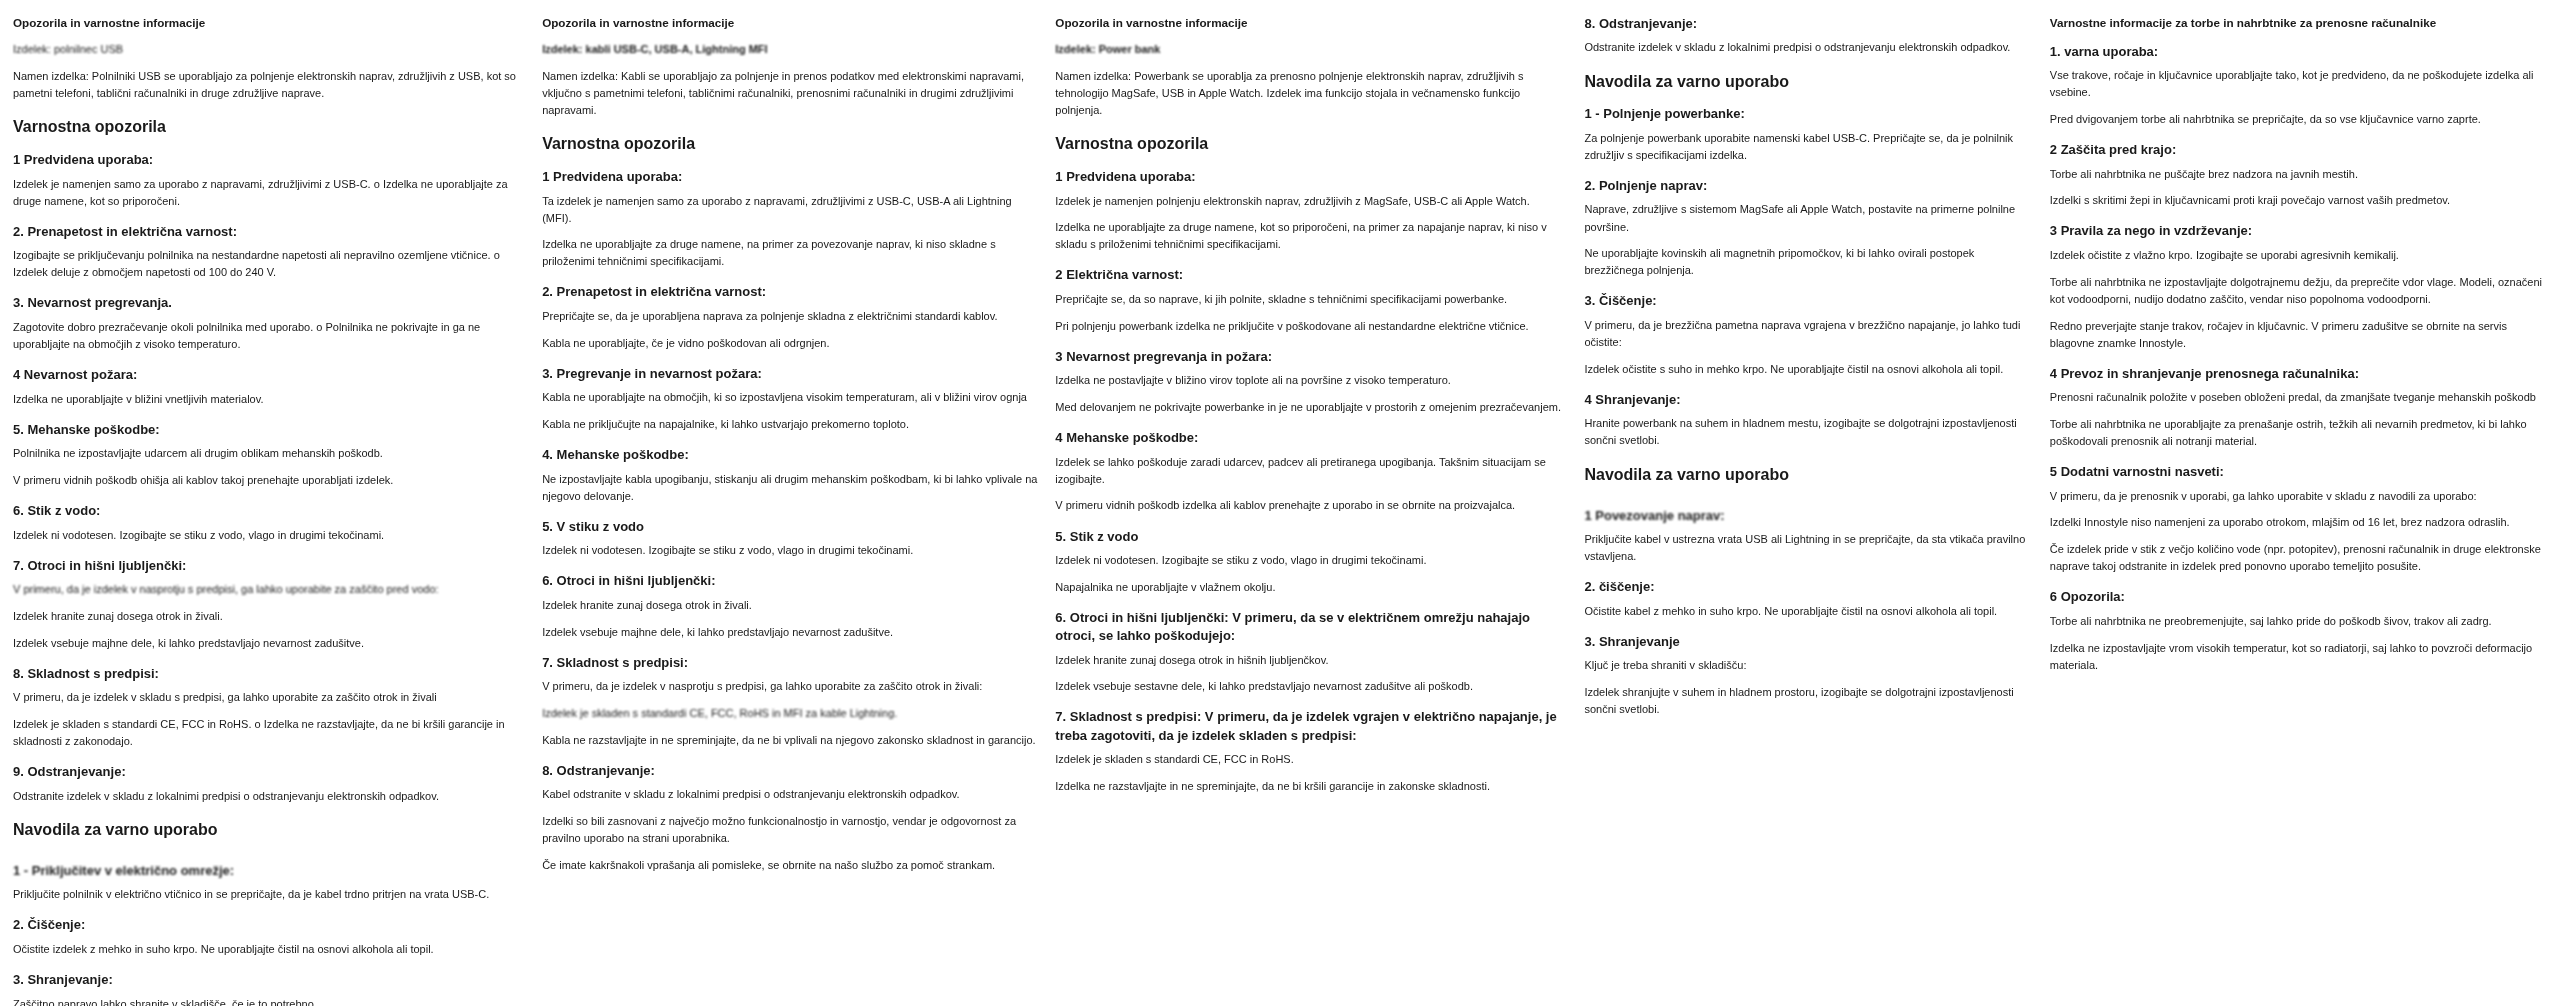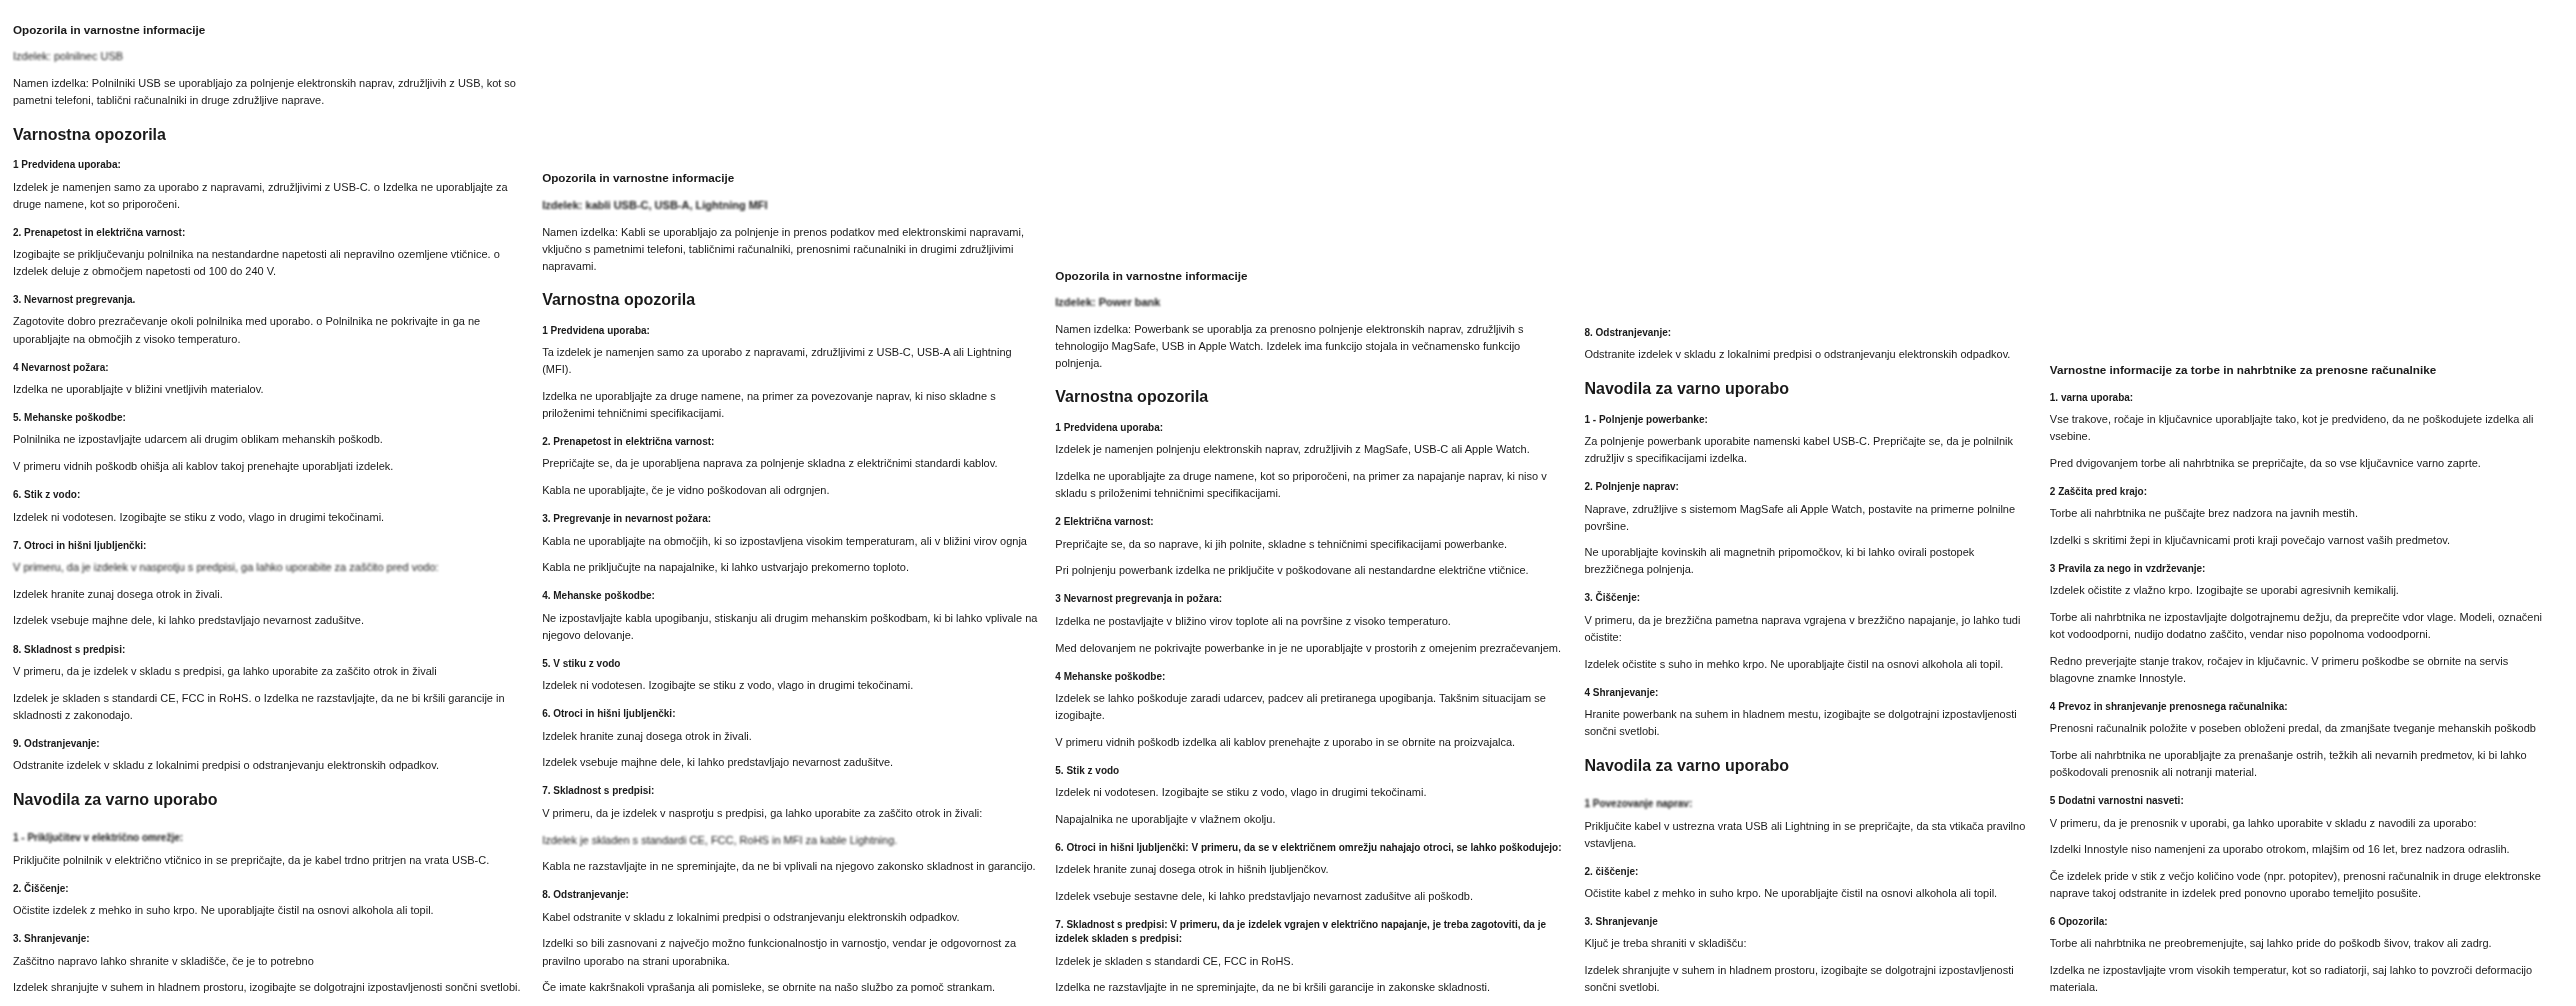--- a/index.html
+++ b/index.html
@@ -8,21 +8,21 @@
     background: #ffffff;
     font-family: "Liberation Sans", sans-serif;
     color: #1a1a1a;
   }
   .page {
     width: 2576px;
     height: 1006px;
     padding: 14.5px 13px 0 13px;
     display: flex;
     flex-direction: row;
-    align-items: flex-end;
+    align-items: flex-start;
     gap: 0;
     overflow: hidden;
   }
   .col {
     padding: 0 17.7px 0 0;
     font-size: 11px;
     line-height: 1.55;
   }
   .col-1 { width: 531px; }
   .col-2 { width: 515px; }
@@ -36,21 +36,21 @@
     margin: 0 0 11.3px 0;
     line-height: 1.3;
   }
   h3.sec-head {
     font-size: 16px;
     font-weight: bold;
     margin: 14.5px 0 8px 0;
     line-height: 1.35;
   }
   h4.sub-head {
-    font-size: 10px;
+    font-size: 13px;
     font-weight: bold;
     margin: 13px 0 6.4px 0;
     line-height: 1.4;
   }
   p.para {
     margin: 0 0 9.7px 0;
     font-size: 11px;
     line-height: 1.55;
   }
   .blurred-soft {
@@ -70,21 +70,21 @@
       <h2 class="doc-title">Varnostne informacije za torbe in nahrbtnike za prenosne računalnike</h2>
       <h4 class="sub-head">1. varna uporaba:</h4>
       <p class="para">Vse trakove, ročaje in ključavnice uporabljajte tako, kot je predvideno, da ne poškodujete izdelka ali vsebine.</p>
       <p class="para">Pred dvigovanjem torbe ali nahrbtnika se prepričajte, da so vse ključavnice varno zaprte.</p>
       <h4 class="sub-head">2 Zaščita pred krajo:</h4>
       <p class="para">Torbe ali nahrbtnika ne puščajte brez nadzora na javnih mestih.</p>
       <p class="para">Izdelki s skritimi žepi in ključavnicami proti kraji povečajo varnost vaših predmetov.</p>
       <h4 class="sub-head">3 Pravila za nego in vzdrževanje:</h4>
       <p class="para">Izdelek očistite z vlažno krpo. Izogibajte se uporabi agresivnih kemikalij.</p>
       <p class="para">Torbe ali nahrbtnika ne izpostavljajte dolgotrajnemu dežju, da preprečite vdor vlage. Modeli, označeni kot vodoodporni, nudijo dodatno zaščito, vendar niso popolnoma vodoodporni.</p>
-      <p class="para">Redno preverjajte stanje trakov, ročajev in ključavnic. V primeru poškodbe se obrnite na servis blagovne znamke Innostyle.</p>
+      <p class="para">Redno preverjajte stanje trakov, ročajev in ključavnic. V primeru zadušitve se obrnite na servis blagovne znamke Innostyle.</p>
       <h4 class="sub-head">4 Prevoz in shranjevanje prenosnega računalnika:</h4>
       <p class="para">Prenosni računalnik položite v poseben obloženi predal, da zmanjšate tveganje mehanskih poškodb</p>
       <p class="para">Torbe ali nahrbtnika ne uporabljajte za prenašanje ostrih, težkih ali nevarnih predmetov, ki bi lahko poškodovali prenosnik ali notranji material.</p>
       <h4 class="sub-head">5 Dodatni varnostni nasveti:</h4>
       <p class="para">V primeru, da je prenosnik v uporabi, ga lahko uporabite v skladu z navodili za uporabo:</p>
       <p class="para">Izdelki Innostyle niso namenjeni za uporabo otrokom, mlajšim od 16 let, brez nadzora odraslih.</p>
       <p class="para">Če izdelek pride v stik z večjo količino vode (npr. potopitev), prenosni računalnik in druge elektronske naprave takoj odstranite in izdelek pred ponovno uporabo temeljito posušite.</p>
       <h4 class="sub-head">6 Opozorila:</h4>
       <p class="para">Torbe ali nahrbtnika ne preobremenjujte, saj lahko pride do poškodb šivov, trakov ali zadrg.</p>
       <p class="para">Izdelka ne izpostavljajte vrom visokih temperatur, kot so radiatorji, saj lahko to povzroči deformacijo materiala.</p>

